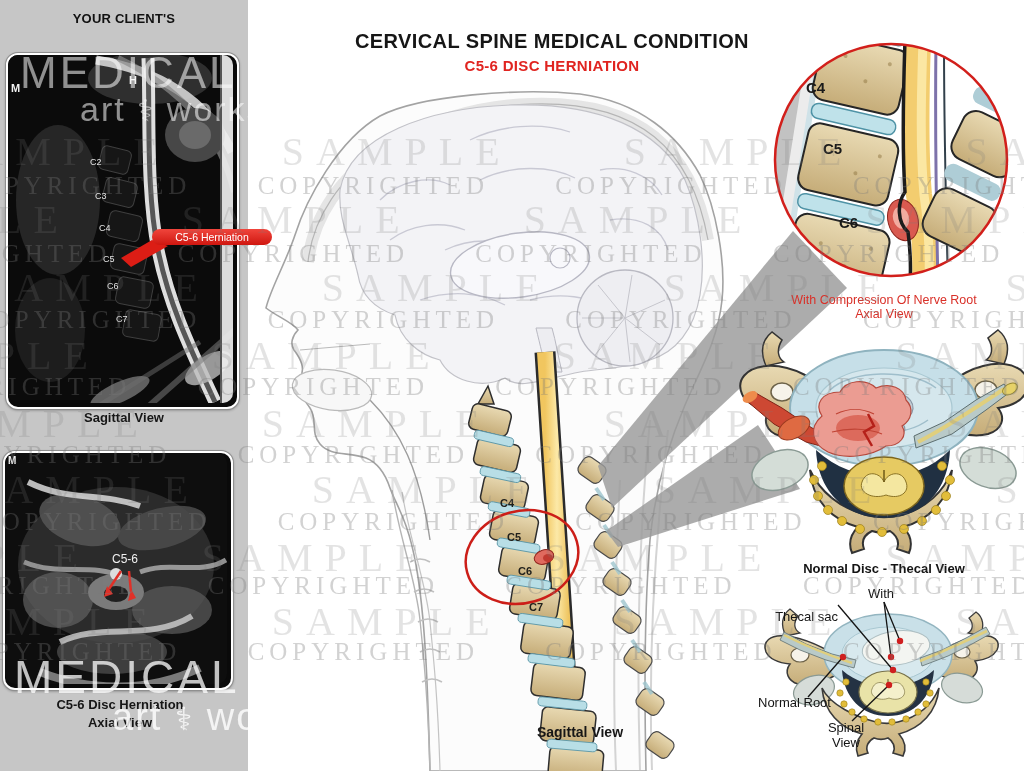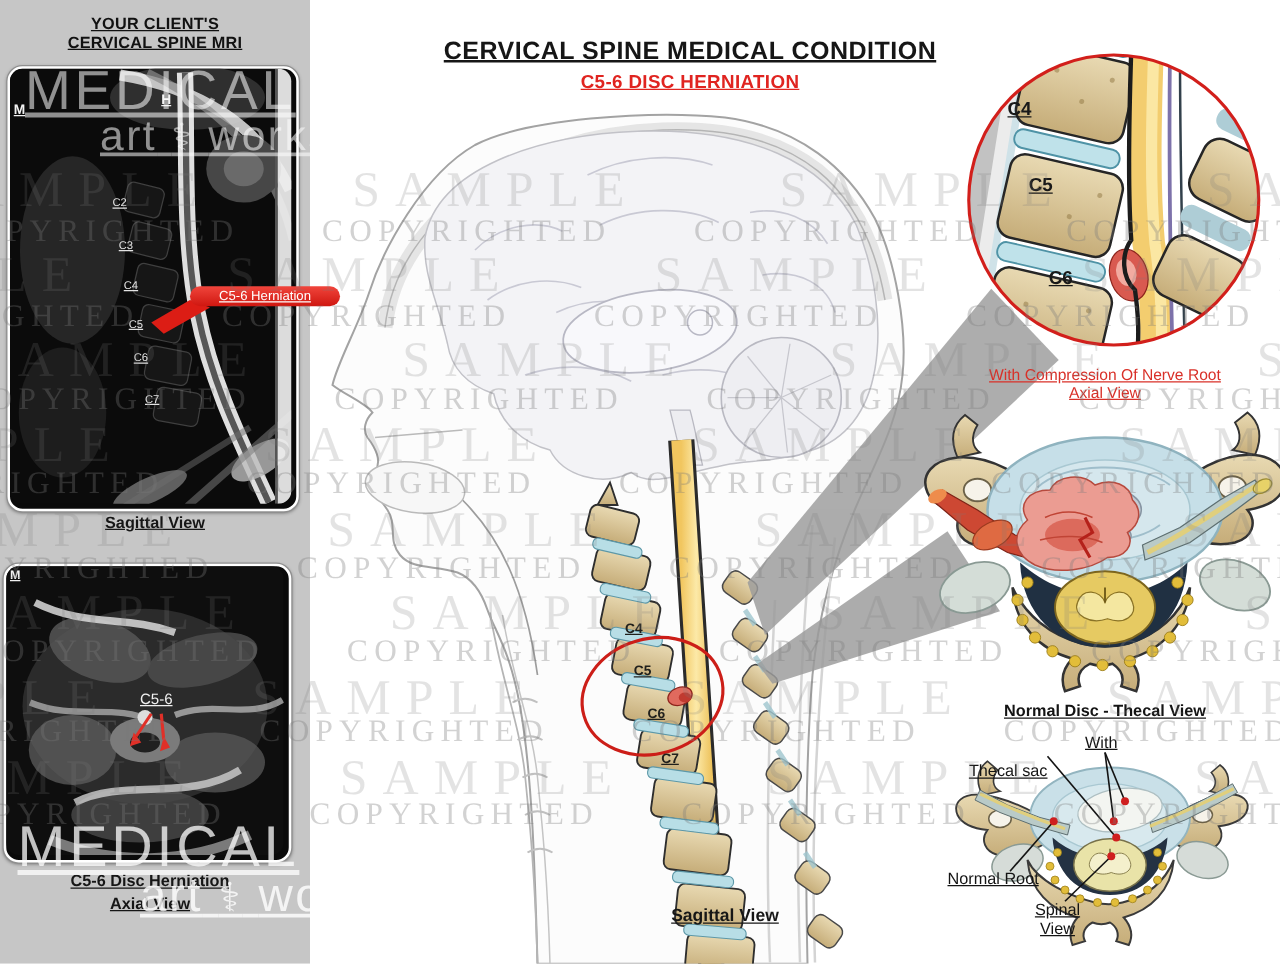--- a/index.html
+++ b/index.html
@@ -1,18 +1,18 @@
 <!DOCTYPE html>
 <html><head>
 <meta charset="utf-8">
 <style>
   html,body{margin:0;padding:0;}
   body{width:1024px;height:771px;position:relative;background:#ffffff;overflow:hidden;
        font-family:"Liberation Sans",sans-serif;}
-  .abs{position:absolute;text-decoration:underline;}
+  .abs{position:absolute;}
   
   .left-panel{left:0;top:0;width:248px;height:771px;background:#c6c6c6;}
   .panel-title{left:0;top:11px;width:248px;text-align:center;font-size:13px;font-weight:bold;
                color:#111;line-height:15px;letter-spacing:.2px;}
   .mri-frame{background:#0a0a0a;border:2px solid #ffffff;border-radius:12px;
              box-shadow:0 0 0 1px #8f8f8f,0 1px 3px rgba(0,0,0,.45);}
   #mri1{left:6px;top:53px;width:229px;height:352px;}
   #mri2{left:3px;top:451px;width:226px;height:235px;}
   .caption{font-size:13px;font-weight:bold;color:#161616;text-align:center;}
   .mri-label{color:#e4e4e4;font-size:9px;line-height:10px;}
@@ -46,21 +46,20 @@
   .wm-c{font-size:25px;letter-spacing:5px;word-spacing:55px;opacity:.33;}
   .wm-s{font-size:40px;letter-spacing:12px;word-spacing:90px;opacity:.20;}
   svg{position:absolute;left:0;top:0;z-index:4;}
 </style>
 </head>
 <body>
 
 <div class="abs left-panel"></div>
 <div class="abs panel-title">
   <div>YOUR CLIENT'S</div>
-  <div>CERVICAL SPINE MRI</div>
 </div>
 
 <div class="abs mri-frame" id="mri1"></div>
 <div class="abs mri-frame" id="mri2"></div>
 
 <svg width="1024" height="771" viewBox="0 0 1024 771">
   <defs>
     <linearGradient id="boneG" x1="0" y1="0" x2="0" y2="1">
       <stop offset="0" stop-color="#e8d9b2"></stop>
         <stop offset="1" stop-color="#c6ad79"></stop>

